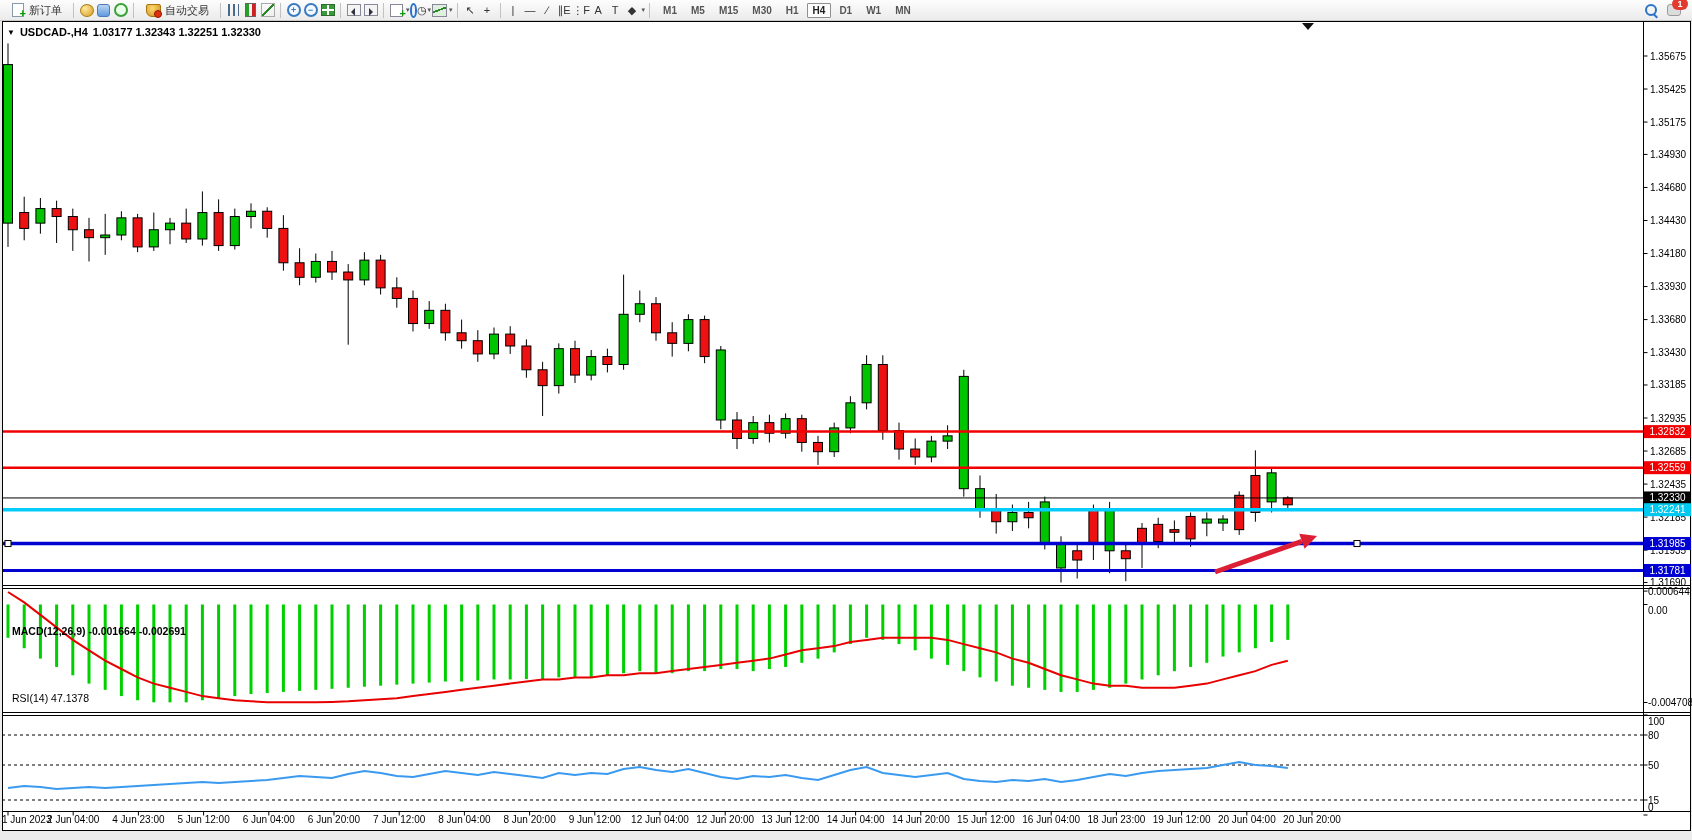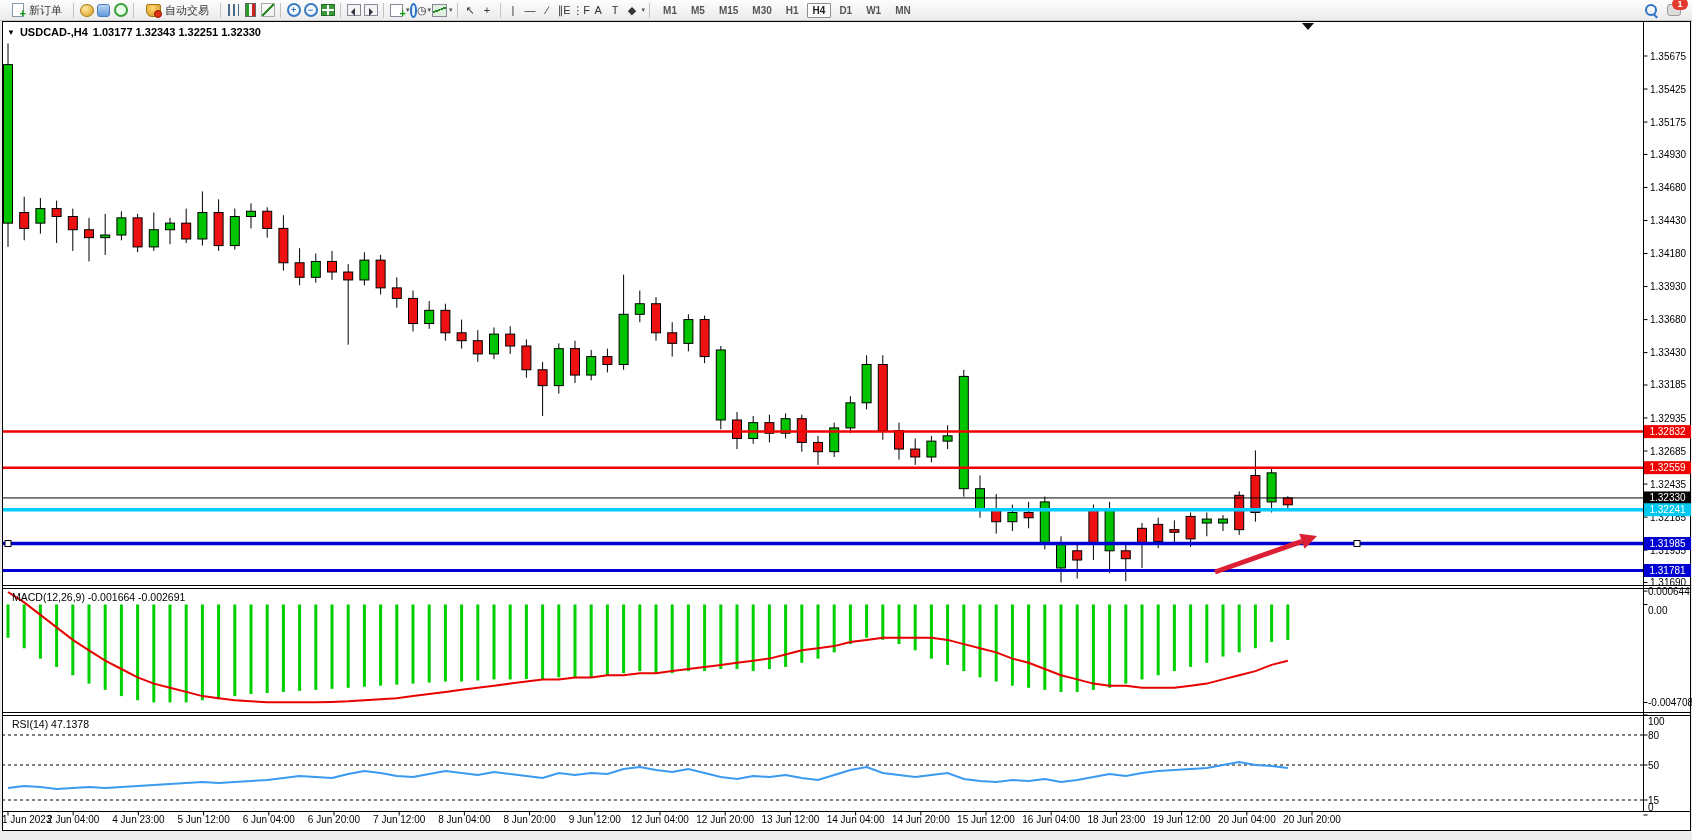--- a/index.html
+++ b/index.html
@@ -185,22 +185,22 @@
         <span class="badge">1</span>
       </span>
     </span>
   </div>
 
   <div id="chart-title">
     <span class="tri">▼</span>
     <span>USDCAD-,H4</span>
     <span>1.03177 1.32343 1.32251 1.32330</span>
   </div>
-  <div class="pane-label" style="left:12px;top:591px;">MACD(12,26,9) -0.001664 -0.002691</div>
-  <div class="pane-label" style="left:12px;top:718px;">RSI(14) 47.1378</div>
+  <div class="pane-label" style="left:12px;top:625px;font-weight:bold;">MACD(12,26,9) -0.001664 -0.002691</div>
+  <div class="pane-label" style="left:12px;top:692px;">RSI(14) 47.1378</div>
 
   <div id="chart-root">
       <svg width="1692" height="840" style="position:absolute;left:0;top:0;z-index:1;">
         <rect x="2" y="22" width="1688" height="809" fill="#ffffff"></rect>
         <rect x="6.5" y="604.5" width="3" height="33.3056" fill="#00d000"></rect>
         <rect x="22.7" y="604.5" width="3" height="43.7136" fill="#00d000"></rect>
         <rect x="38.9" y="604.5" width="3" height="54.1216" fill="#00d000"></rect>
         <rect x="55.099999999999994" y="604.5" width="3" height="62.448" fill="#00d000"></rect>
         <rect x="71.3" y="604.5" width="3" height="70.7744" fill="#00d000"></rect>
         <rect x="87.5" y="604.5" width="3" height="79.1008" fill="#00d000"></rect>

